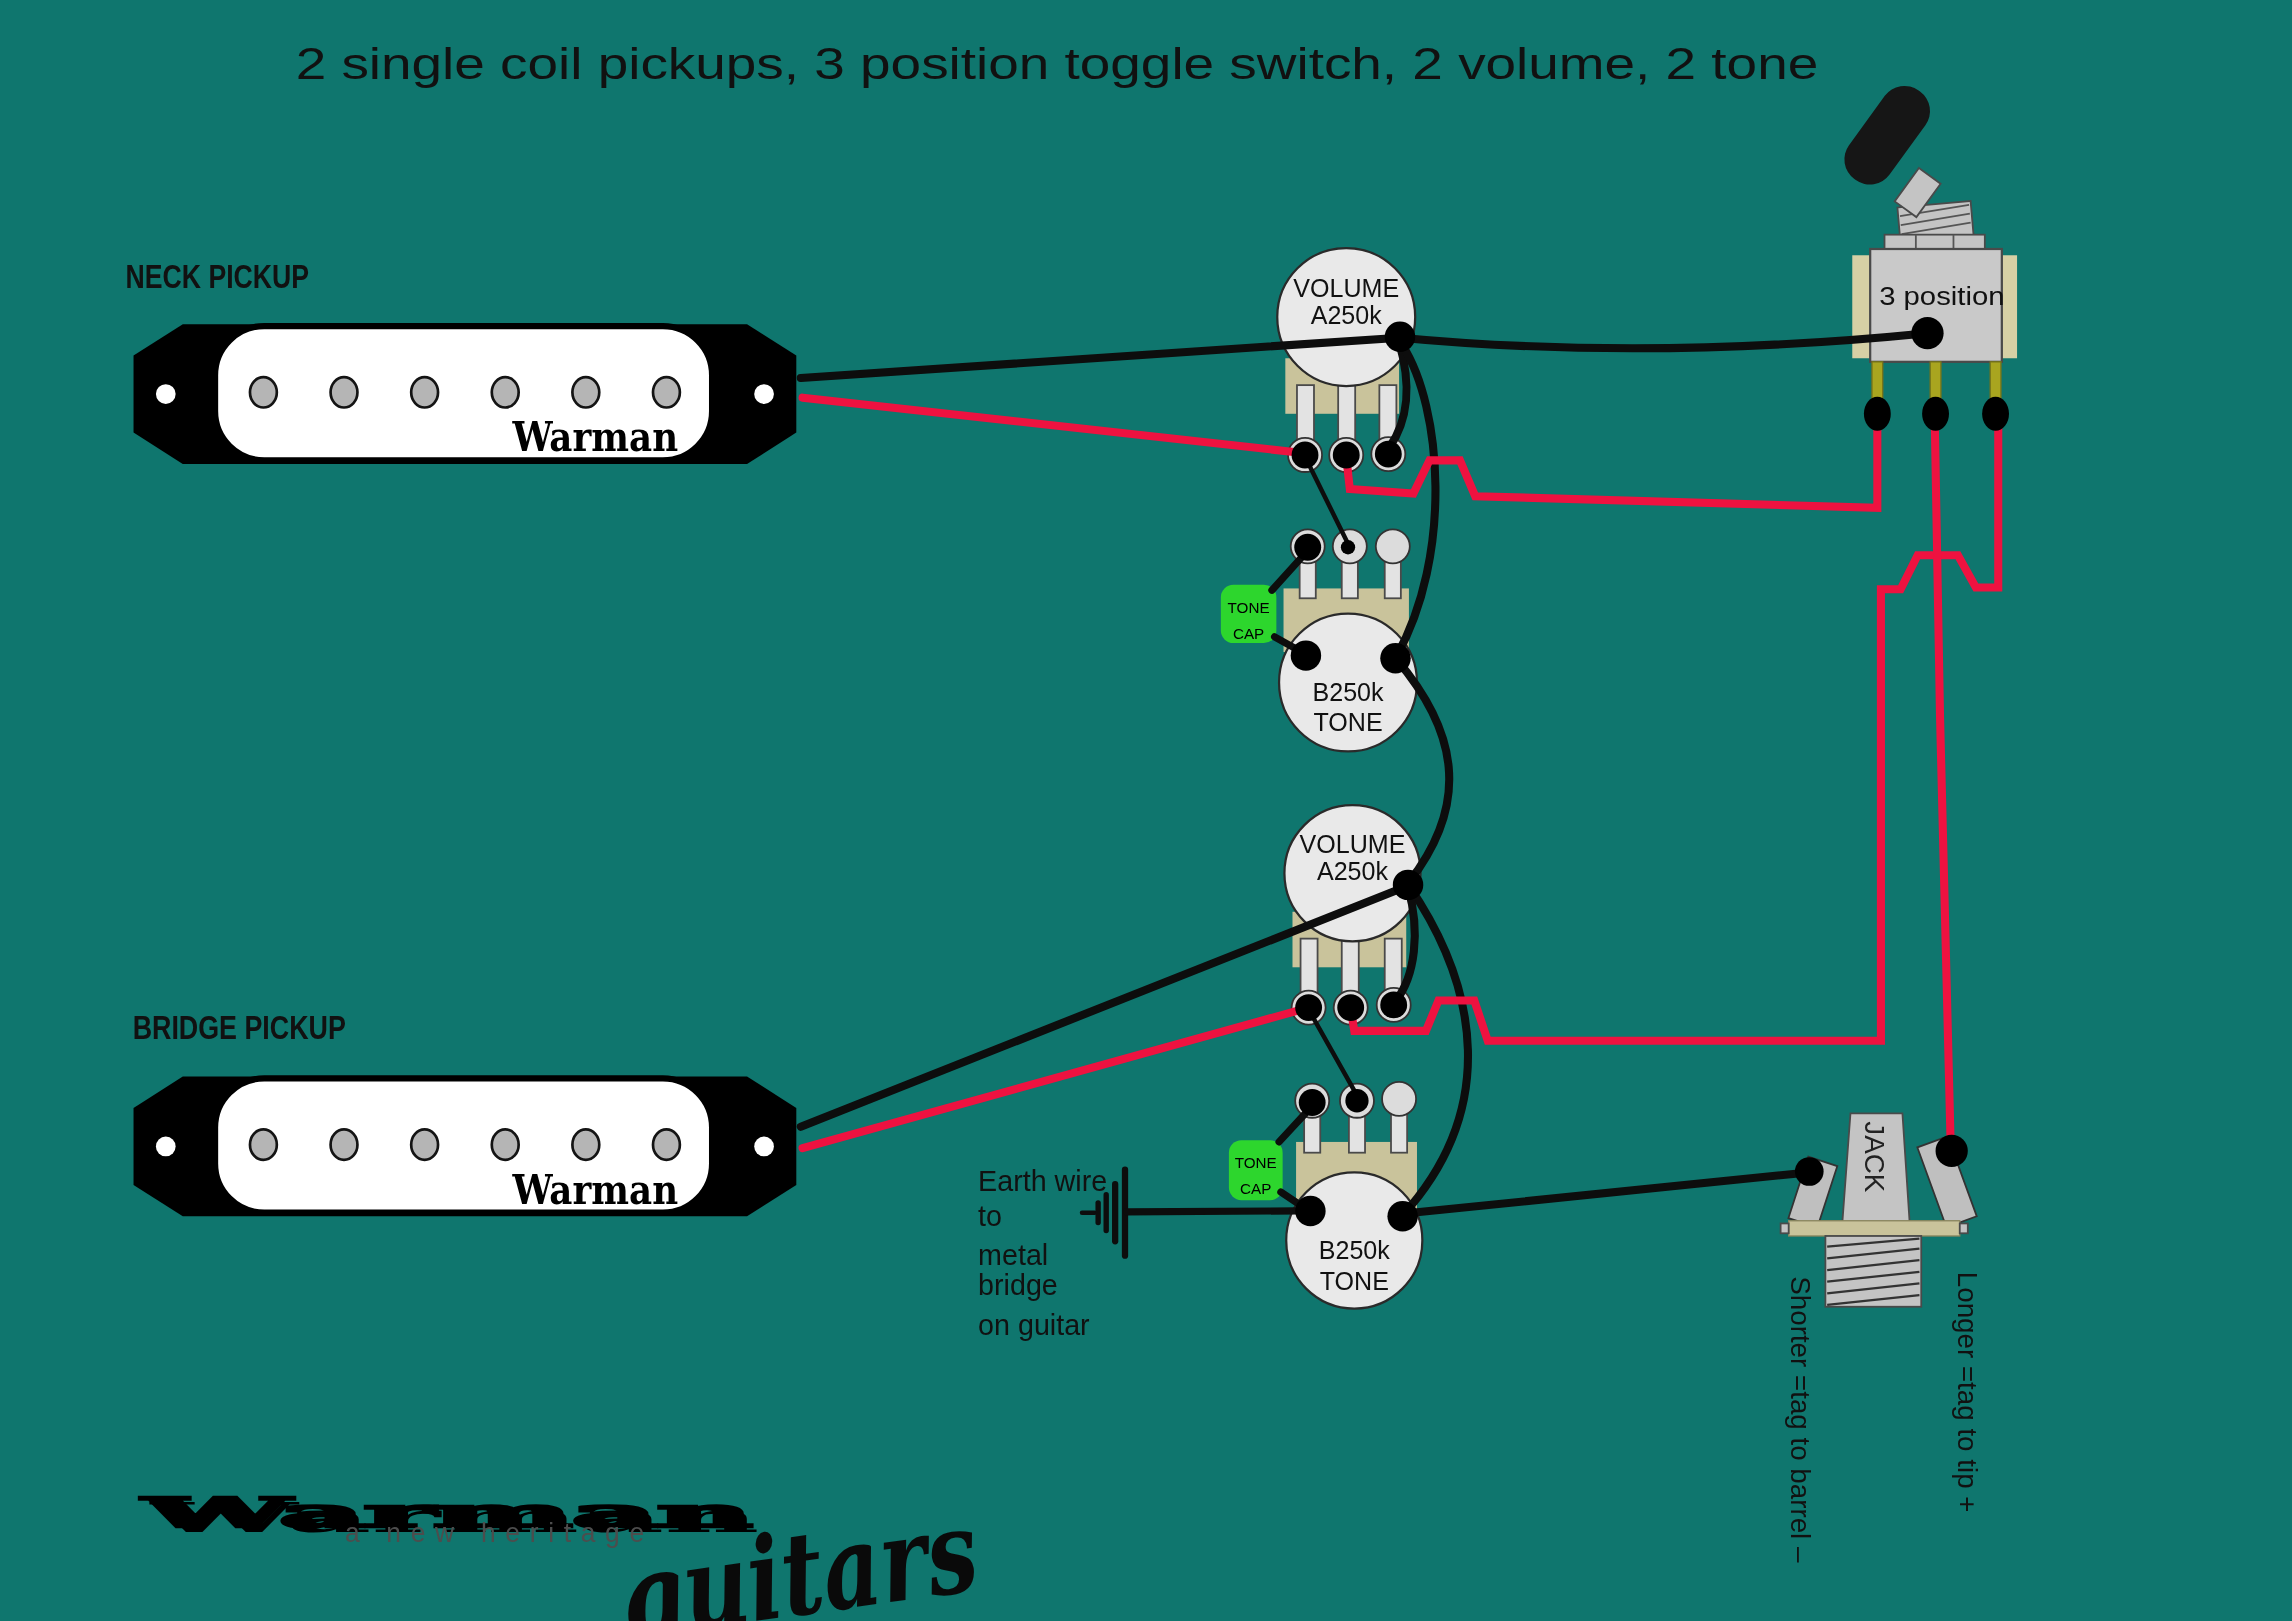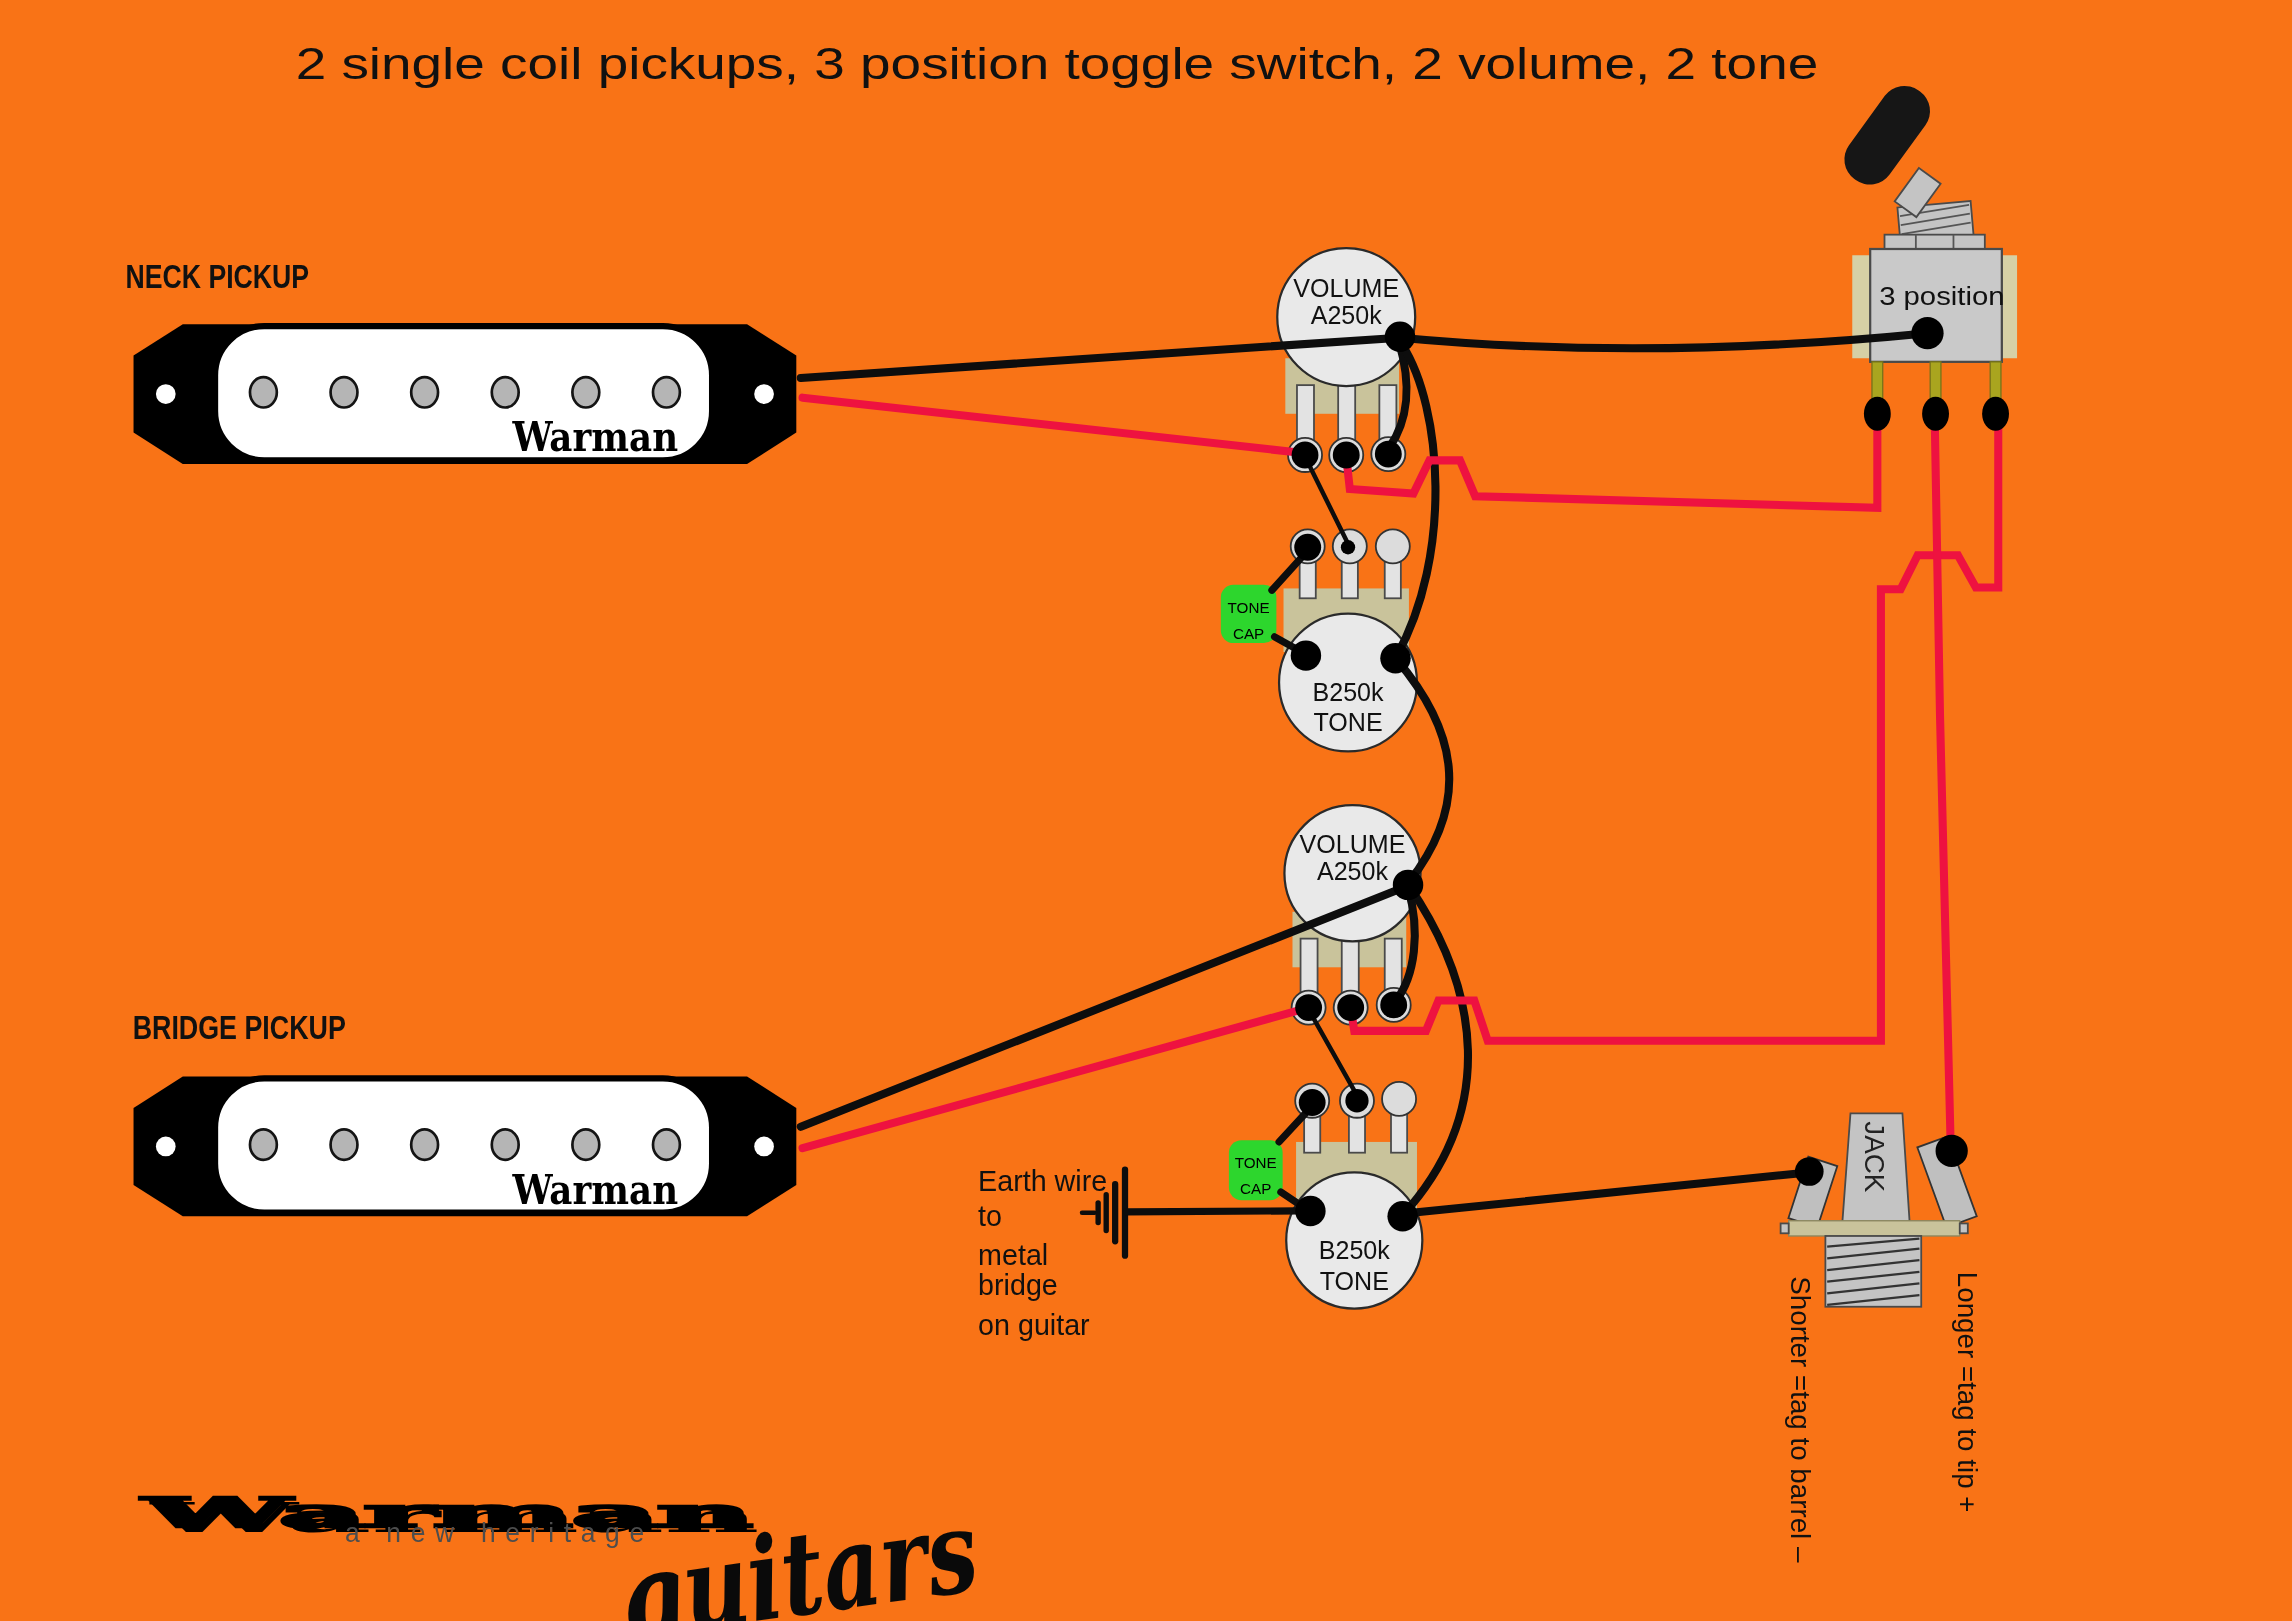--- a/index.html
+++ b/index.html
@@ -1,17 +1,17 @@
 <!DOCTYPE html>
 <html style="--wire-red: #ee1240; --wire-black: #0d0d0d; --pot-base: #c9c39b; --switch-leg: #a9a51f; --tone-cap: #2dd62d; --logo-top: #dd2a12; --logo-mid: #f07d1a; --logo-bottom: #ffd735;font-size:14.3px"><head>
 <meta charset="utf-8">
 <style>
   html,body{margin:0;padding:0;background:#ffffff;}
   body{font-family:"Liberation Sans", sans-serif;}
-  .page{width:2293px;height:1622px;position:relative;background:#f97316;}
+  .page{width:2293px;height:1622px;position:relative;background:#0f766e;}
   svg{display:block;}
   text{user-select:none;}
   .t-title{font-size:50px;fill:#111;}
   .t-label{font-size:38px;font-weight:600;fill:#111;}
   .t-pot{font-size:28px;fill:#111;}
   .t-cap{font-size:17px;fill:#000;}
   .t-earth{font-size:32px;fill:#111;}
   .t-side{font-size:31px;fill:#111;}
   .t-jack{font-size:31px;fill:#222;}
   .t-sw{font-size:28px;fill:#111;}

